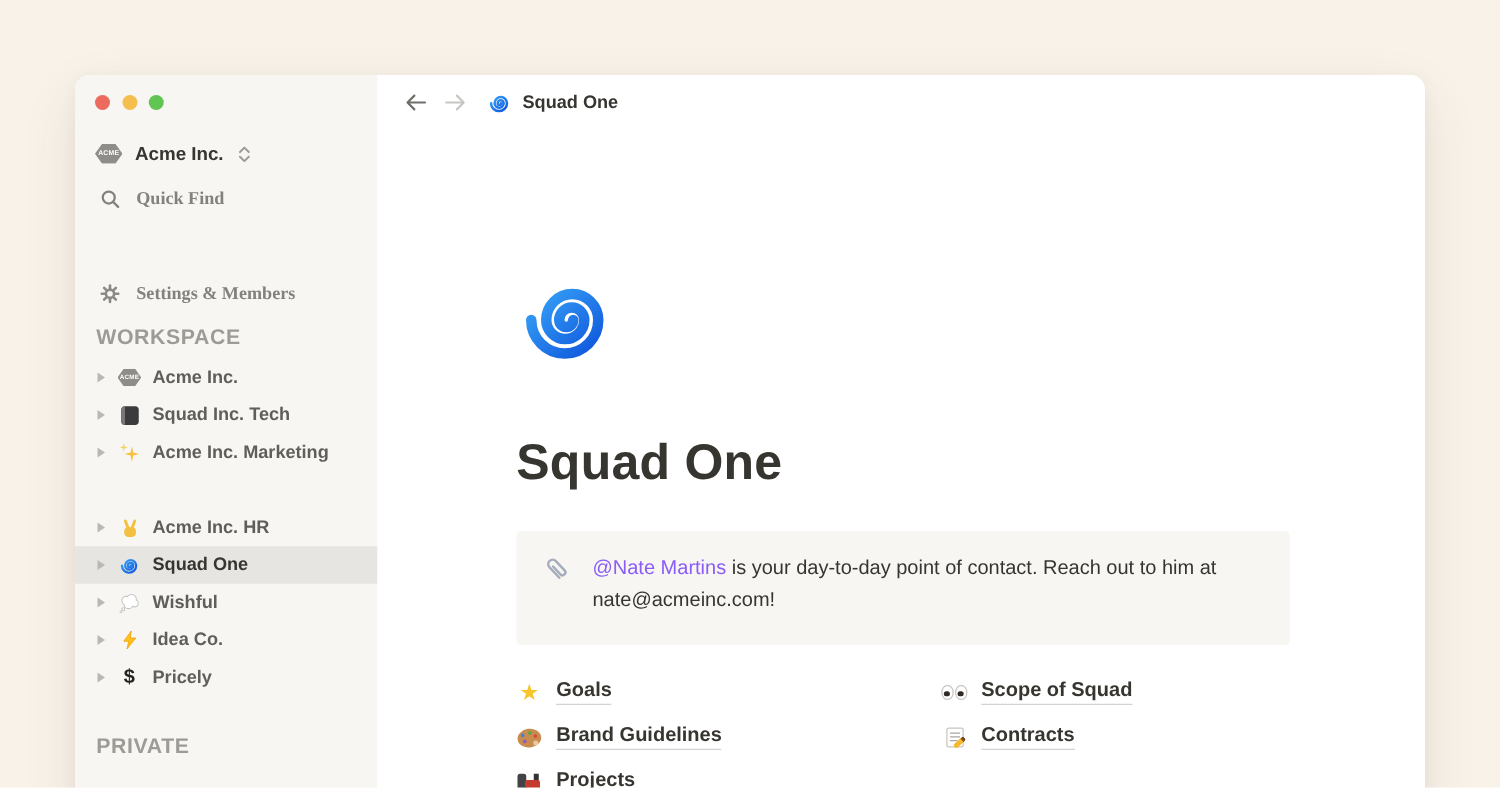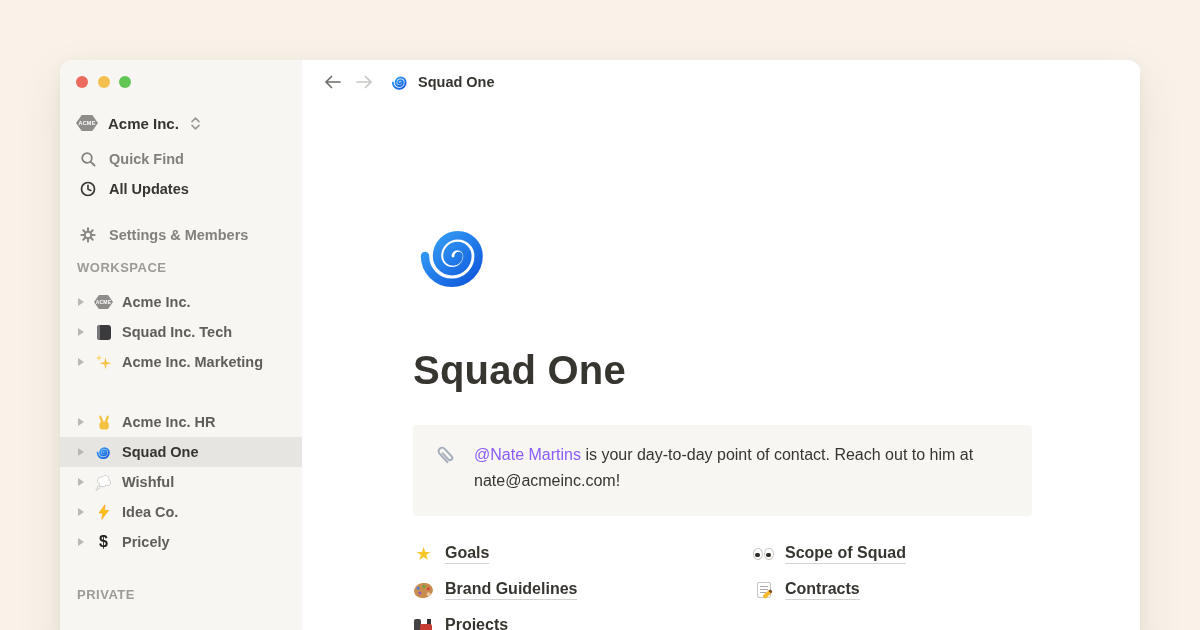--- a/index.html
+++ b/index.html
@@ -19,26 +19,26 @@
   .sidebar { position:relative; width:242px; flex:0 0 242px; background:#F7F6F3; }
   .traffic { position:absolute; left:16px; top:16px; display:flex; gap:9.5px; }
   .traffic .dot { width:12px; height:12px; border-radius:50%; }
 
   .ws-selector { position:absolute; left:16px; top:48px; height:30px; display:flex; align-items:center; gap:10px; width:210px; cursor:default; }
   .acme-badge { width:22px; height:16px; background:#8E8D8A; clip-path:polygon(26% 0,74% 0,100% 50%,74% 100%,26% 100%,0 50%);
     display:flex; align-items:center; justify-content:center; color:#fff; font-size:5.5px; font-weight:800; letter-spacing:.2px; }
   .acme-badge.small { width:19px; height:14px; font-size:5px; }
   .ws-selector .name { font-size:15px; font-weight:700; color:#37352F; }
 
-  .menu-item { position:absolute; left:0; width:242px; height:30px; display:flex; align-items:center; padding-left:20px; gap:13px; }
+  .menu-item { position:absolute; left:0; width:242px; height:30px; display:flex; align-items:center; padding-left:20px; gap:13px;font-family:Liberation Serif, serif; }
   .menu-item .label { font-size:14.5px; font-weight:600; }
   .menu-item.gray .label { color:#82817D; }
   .menu-item.dark .label { color:#37352F; }
 
-  .section-label { position:absolute; left:17px; font-size:13px; font-weight:600; letter-spacing:.5px; color:#9C9B96; }
+  .section-label { position:absolute; left:17px; font-size:17px; font-weight:600; letter-spacing:.5px; color:#9C9B96; }
 
   .tree-item { position:absolute; left:0; width:242px; height:30px; display:flex; align-items:center; padding-left:18px; }
   .tree-item .tri { width:0; height:0; border-left:6px solid #B9B8B4; border-top:4.5px solid transparent; border-bottom:4.5px solid transparent; margin-right:10px; flex:0 0 auto; }
   .tree-item .ic { width:19px; height:19px; display:flex; align-items:center; justify-content:center; margin-right:9px; flex:0 0 auto; }
   .tree-item .label { font-size:14.5px; font-weight:600; color:#5F5E59; white-space:nowrap; }
   .tree-item.selected { background:#E6E5E2; }
   .tree-item.selected .label { color:#37352F; font-weight:700; }
 
   
   .main { position:relative; flex:1; background:#fff; }
@@ -122,27 +122,20 @@
       </div>
 
       <div class="menu-item gray" style="top:84px">
         <svg width="16" height="16" viewBox="0 0 16 16">
           <circle cx="7" cy="7" r="4.8" fill="none" stroke="#82817D" stroke-width="1.8"></circle>
           <line x1="10.8" y1="10.8" x2="14.5" y2="14.5" stroke="#82817D" stroke-width="1.9" stroke-linecap="round"></line>
         </svg>
         <span class="label">Quick Find</span>
       </div>
 
-      <div class="menu-item dark" style="top:114px">
-        <svg width="16" height="16" viewBox="0 0 16 16">
-          <circle cx="8" cy="8" r="6.5" fill="none" stroke="#37352F" stroke-width="1.7"></circle>
-          <polyline points="8,4.4 8,8.3 10.8,9.4" fill="none" stroke="#37352F" stroke-width="1.6" stroke-linecap="round" stroke-linejoin="round"></polyline>
-        </svg>
-        <span class="label">All Updates</span>
-      </div>
 
       <div class="menu-item gray" style="top:160px">
         <svg width="16" height="16" viewBox="0 0 16 16">
           <g stroke="#8B8A85" stroke-width="2.1" stroke-linecap="round">
             <line x1="8" y1="1.4" x2="8" y2="3.6"></line>
               <line x1="8" y1="12.4" x2="8" y2="14.6"></line>
             <line x1="1.4" y1="8" x2="3.6" y2="8"></line>
               <line x1="12.4" y1="8" x2="14.6" y2="8"></line>
             <line x1="3.3" y1="3.3" x2="4.9" y2="4.9"></line>
               <line x1="11.1" y1="11.1" x2="12.7" y2="12.7"></line>

